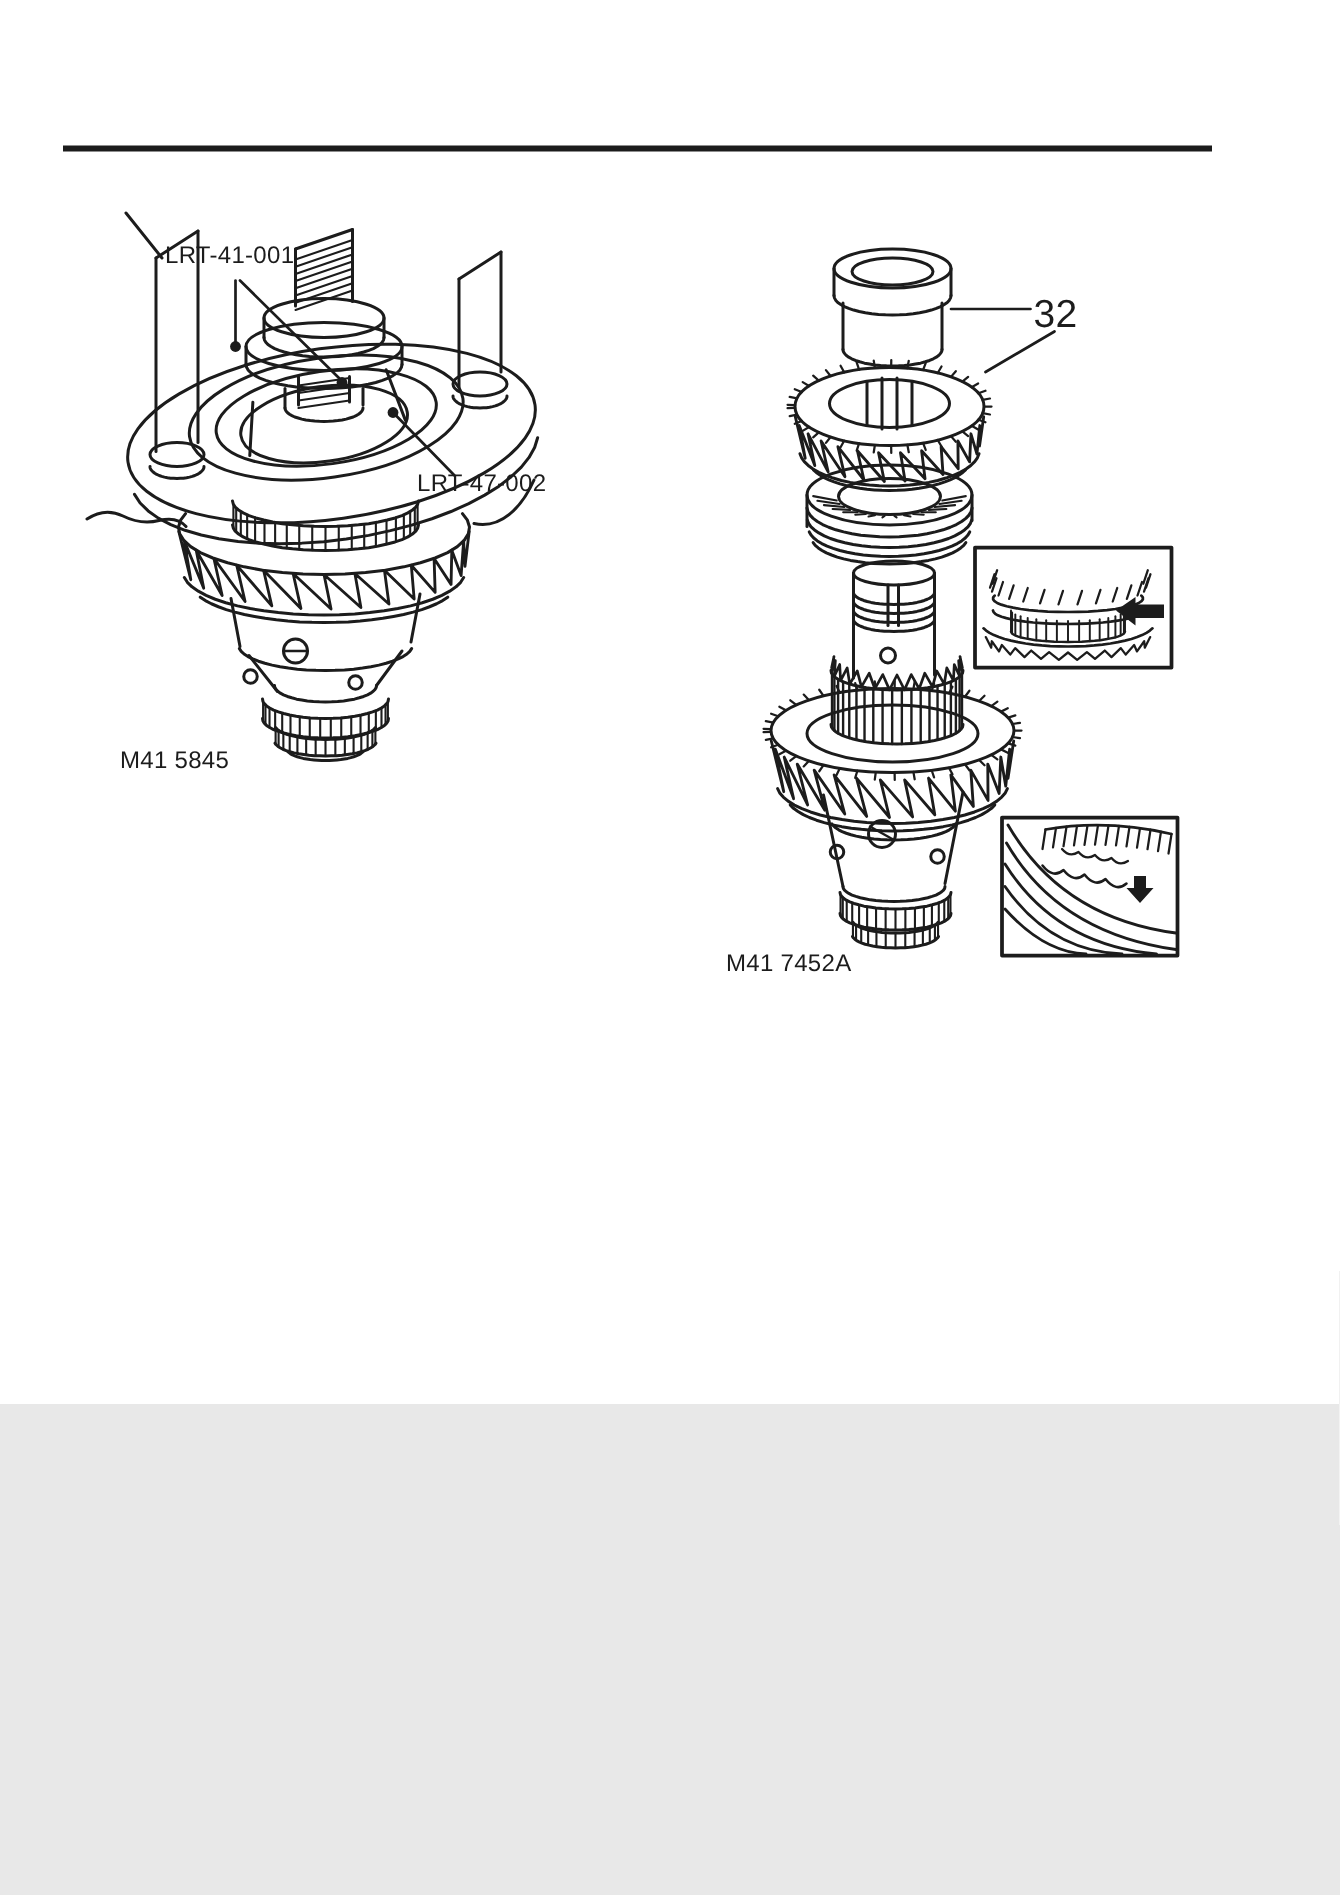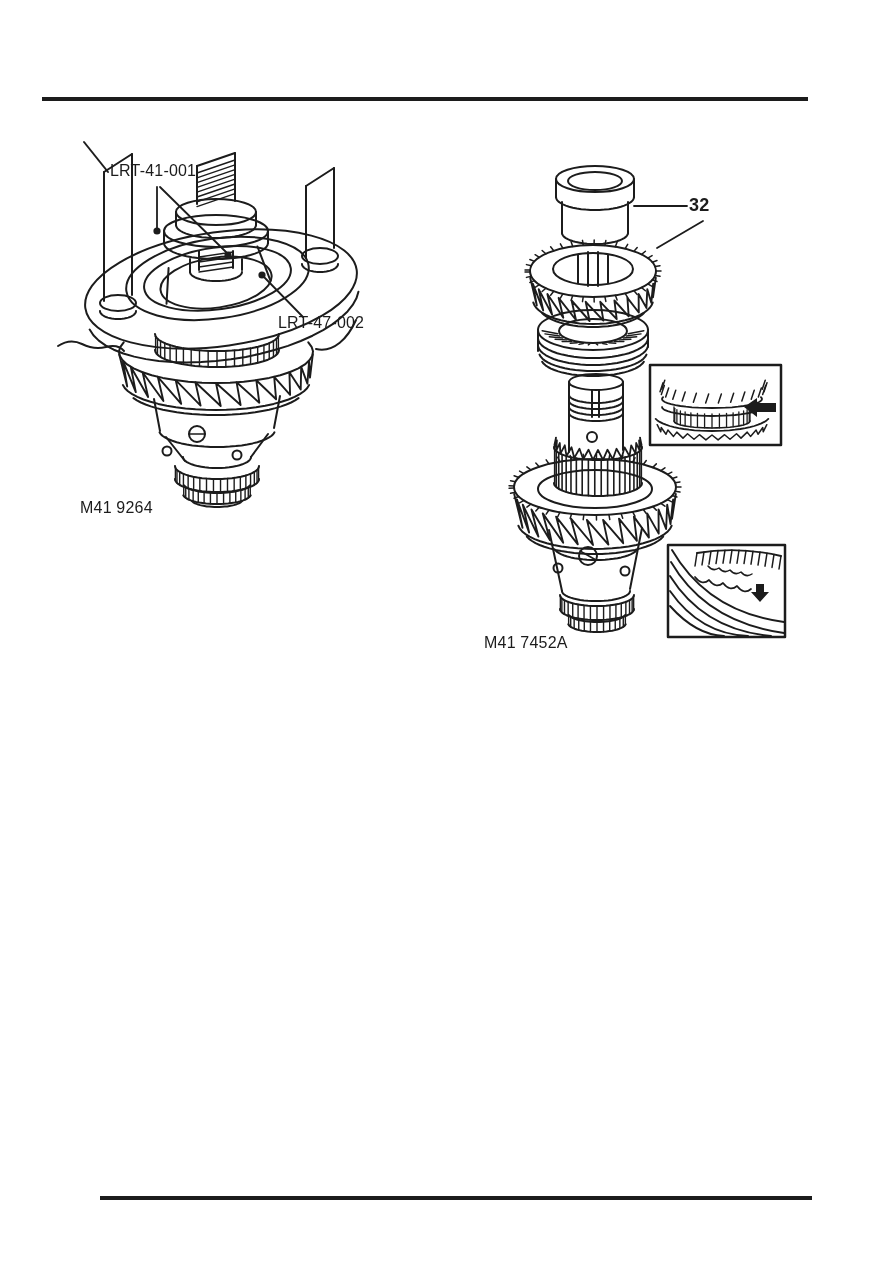--- a/index.html
+++ b/index.html
@@ -1,30 +1,30 @@
 <!DOCTYPE html>
 <html style="--ink: #1c1c1c; --paper: #ffffff;"><head>
 <meta charset="utf-8">
 <style>
   html,body{margin:0;padding:0;background:#e8e8e8;}
   .page{
-    position:relative;width:893px;height:1263px;margin:0 auto;
+    position:relative;width:893px;height:936px;margin:0 auto;
     background:var(--paper,#ffffff);
     font-family:"Liberation Sans",sans-serif;
     overflow:hidden;
   }
   .rule{position:absolute;height:4px;background:var(--ink,#1c1c1c);}
   #rule-top{left:42px;top:97px;width:766px;}
   #rule-bottom{left:100px;top:1196px;width:712px;}
   #line-art{position:absolute;left:0;top:0;width:893px;height:1263px;}
   .lbl{
     position:absolute;font-size:16px;line-height:1.15;
     color:var(--ink,#1c1c1c);white-space:nowrap;letter-spacing:.2px;
   }
-  .lbl-big{font-size:18px;font-weight:bold;}
+  .lbl-big{font-size:26px;}
 </style>
 </head>
 <body>
 
 <div class="page">
 
   <div class="rule" id="rule-top"></div>
 
   <svg id="line-art" viewBox="0 0 893 1263" stroke="#1c1c1c" fill="none" stroke-linecap="round" stroke-linejoin="round">
     <g id="art-left">
@@ -429,20 +429,20 @@
           <path d="M695,577 q7,9 14,3 q7,9 14,3 q7,9 14,3 q7,9 14,3" stroke-width="1.7"></path>
           <polygon points="756,584 764,584 764,592 769,592 760,602 751,592 756,592" fill="#1c1c1c" stroke="none"></polygon>
         </g>
       </g>
   </svg>
 
   <span class="lbl" style="left:110px;top:162px">LRT-41-001</span>
 
   <span class="lbl" style="left:278px;top:314px">LRT-47-002</span>
 
-  <span class="lbl" style="left:80px;top:499px">M41 9264</span>
+  <span class="lbl" style="left:80px;top:499px">M41 5845</span>
 
   <span class="lbl lbl-big" style="left:689px;top:195px">32</span>
 
   <span class="lbl" style="left:484px;top:634px">M41 7452A</span>
 
   <div class="rule" id="rule-bottom"></div>
 </div>
 
 </body></html>

